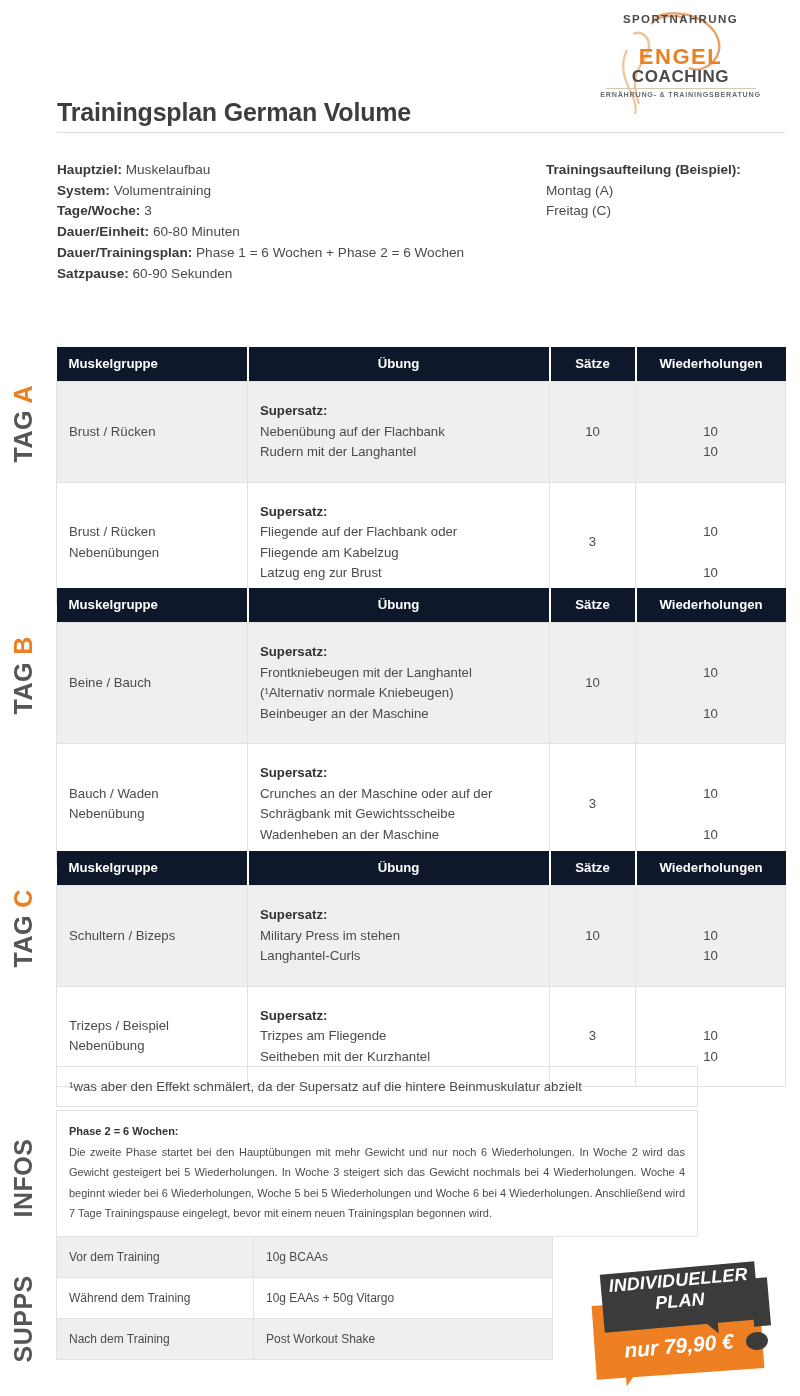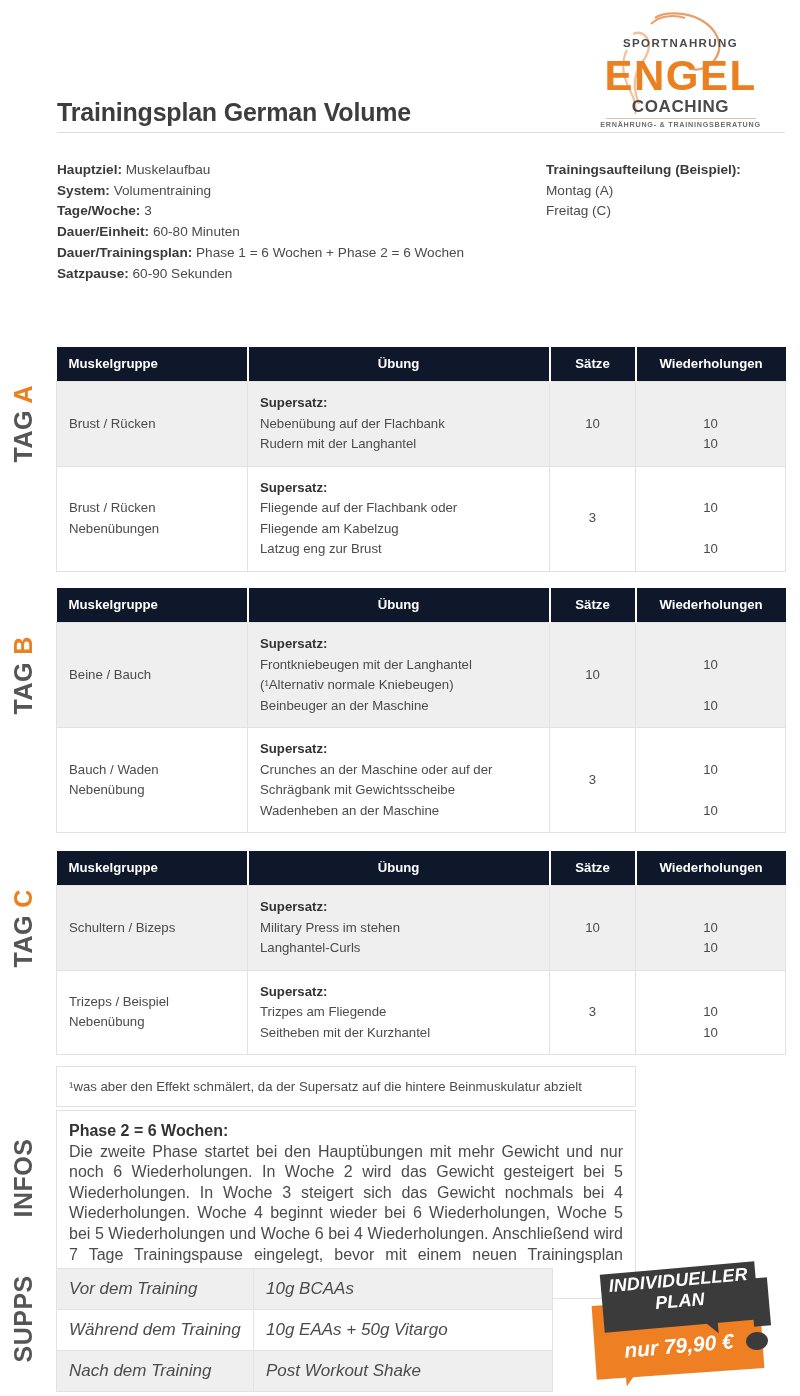--- a/index.html
+++ b/index.html
@@ -39,30 +39,30 @@
     position: absolute;
     left: 0; top: 0;
     width: 175px;
     text-align: center;
   }
   .lg-sport {
     font-size: 11.5px;
     letter-spacing: 1.4px;
     font-weight: bold;
     color: #4a4a4a;
-    margin-top: 28px;
+    margin-top: 4px;
     line-height: 1;
   }
   .lg-engel {
-    font-size: 42px;
+    font-size: 22px;
     font-weight: bold;
     letter-spacing: 1.5px;
     color: #ea8020;
     line-height: 1.05;
-    margin-top: 4px;
+    margin-top: 19px;
   }
   .lg-coaching {
     font-size: 17px;
     font-weight: bold;
     letter-spacing: 0.6px;
     color: #4a4a4a;
     line-height: 1.05;
   }
   .lg-rule {
     width: 150px;
@@ -144,73 +144,72 @@
     font-size: 13.2px;
     font-weight: bold;
     padding: 9px 0 10px 0;
     border: none;
   }
   .plan-table th.th-muskel { text-align: left; padding-left: 12px; }
   .plan-table td {
     border: 1px solid #e2e2e2;
     vertical-align: middle;
     color: #4b4b4b;
-    padding: 11px 12px;
+    padding: 19px 12px;
     line-height: 20.5px;
     margin-top: 42px;
   }
   .plan-table tr.shaded td { background: #efefef; }
   .plan-table td.c-sets,
   .plan-table td.c-reps { text-align: center; }
   .plan-table td.c-ueb b { color: #333333; }
   .col-m { width: 191px; }
   .col-u { width: 302px; }
   .col-s { width: 86px; }
   .col-r { width: 150px; }
   .th-sep { border-left: 2px solid #ffffff !important; }
   .spacer-line { line-height: 20.5px; }
 
   
   #infos-foot, #infos-phase {
     position: absolute;
     left: 56px;
-    width: 580px;
+    width: 642px;
     border: 1px solid #e2e2e2;
     box-sizing: border-box;
     color: #4b4b4b;
   }
   #infos-foot {
     top: 1066px;
     padding: 10px 12px;
     font-size: 13.2px;
     line-height: 19px;
   }
   #infos-phase {
     top: 1110px;
     padding: 10px 12px 12px 12px;
-    font-size: 16px;
+    font-size: 11px;
     line-height: 20.6px;
     text-align: justify;
   }
   #infos-phase .ph-head {
     font-weight: bold;
     color: #333333;
     text-align: left;
   }
 
   
   #supps-table {
     position: absolute;
     left: 56px;
-    top: 1268px;
+    top: 1236px;
     width: 496px;
     border-collapse: collapse;
-    font-size: 17px;
+    font-size: 12px;
     table-layout: fixed;
-    font-style: italic;
   }
   #supps-table td {
     border: 1px solid #e2e2e2;
     padding: 10px 12px;
     color: #4b4b4b;
     line-height: 20px;
   }
   #supps-table tr.shaded td { background: #efefef; }
   .sup-c1 { width: 197px; }
   .sup-c2 { width: 299px; }

